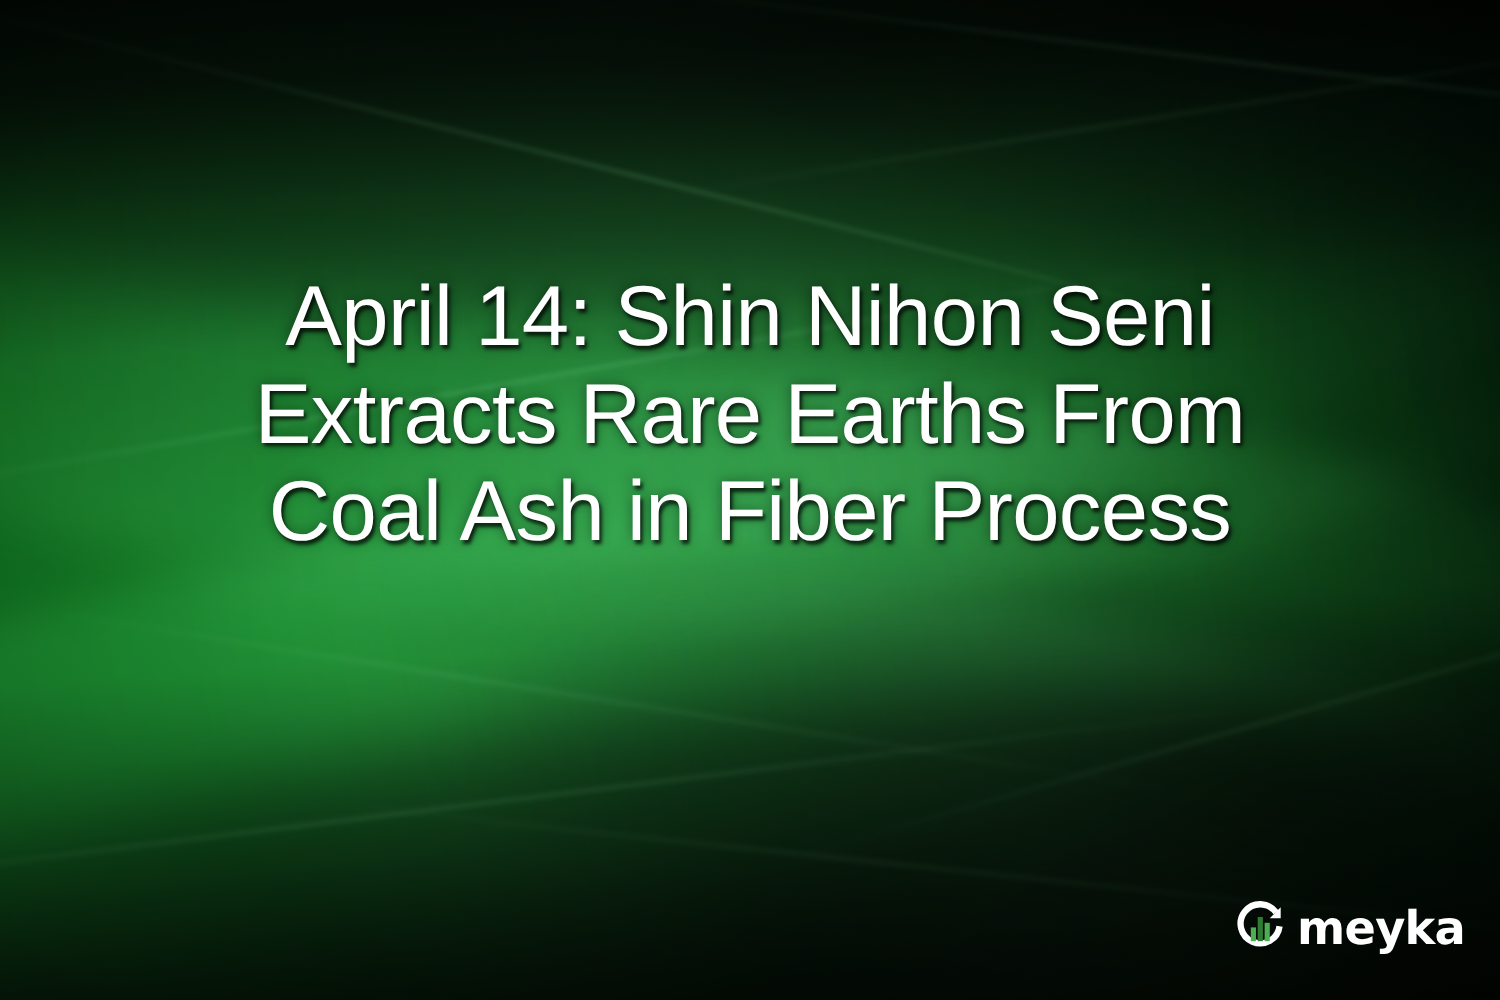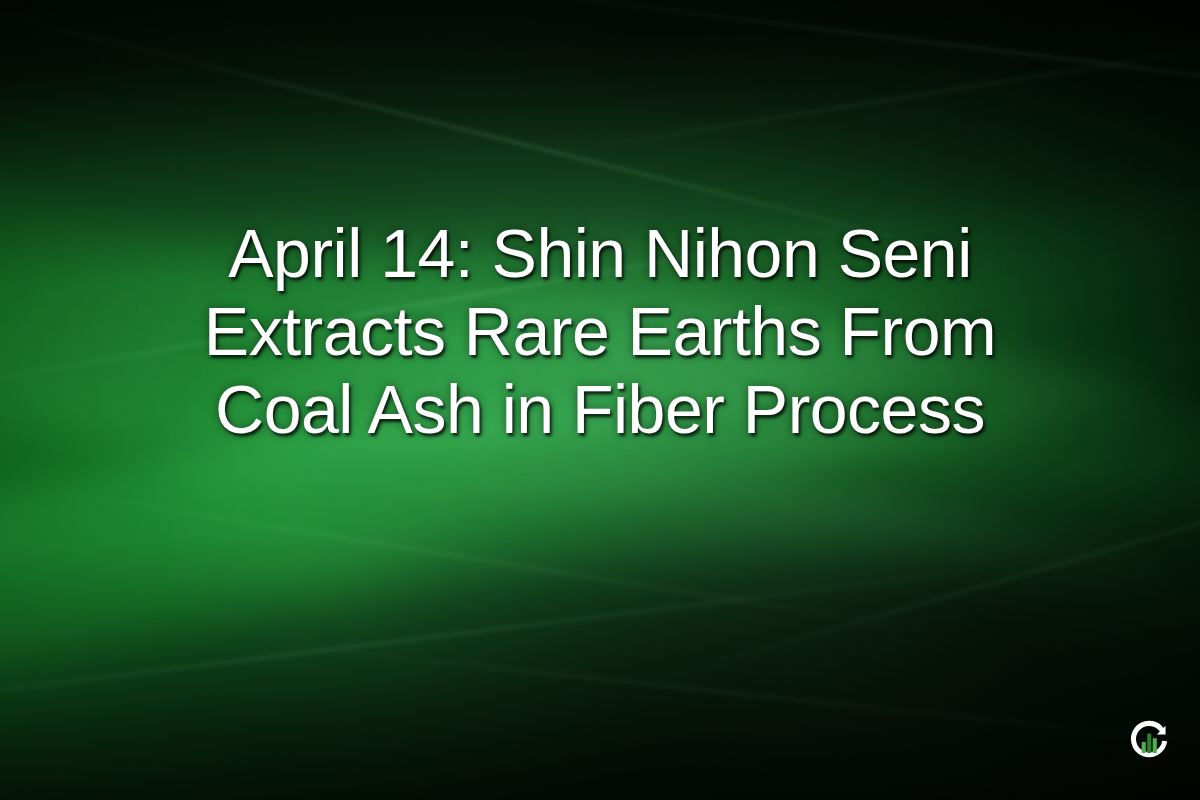--- a/index.html
+++ b/index.html
@@ -220,15 +220,16 @@
 
       <path d="M78 26
                A 34 34 0 1 0 84 50" fill="none" stroke="#ffffff" stroke-width="11" stroke-linecap="butt"></path>
 
       <path d="M86 17 L86 36 L67 36 Z" fill="#ffffff"></path>
 
       <rect x="34" y="52" width="9" height="24" fill="#4caf50"></rect>
       <rect x="46" y="34" width="9" height="42" fill="#2f7d32"></rect>
       <rect x="58" y="44" width="9" height="32" fill="#4caf50"></rect>
     </svg>
+    <span class="logo-text">meyka</span>
   </div>
 
 </div>
 
 </body></html>

